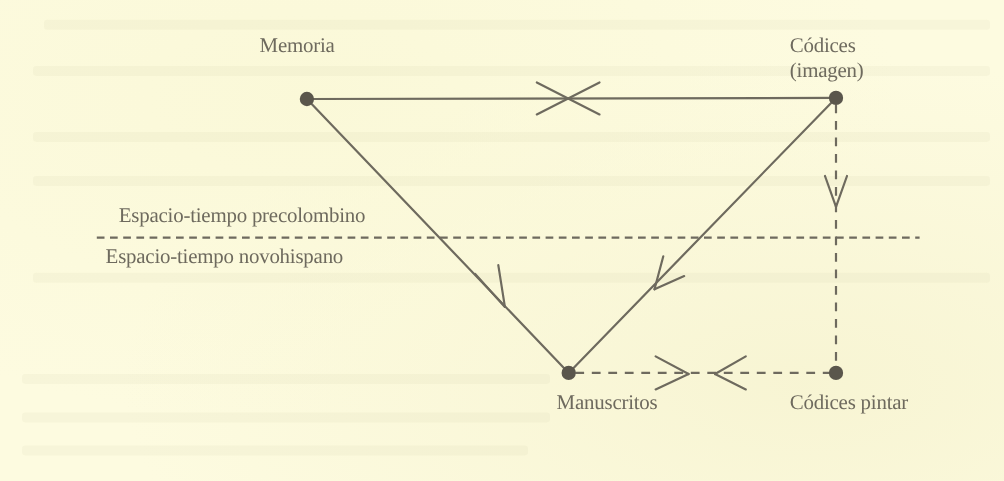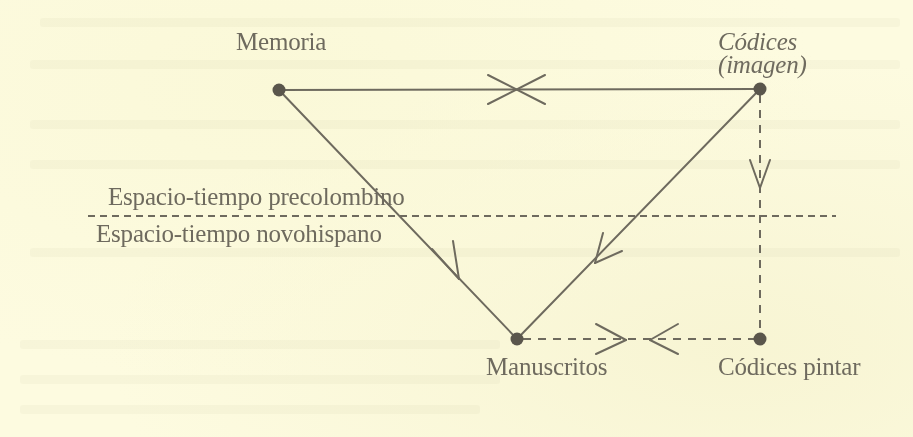--- a/index.html
+++ b/index.html
@@ -30,21 +30,21 @@
       background: rgba(200, 196, 160, 0.10);
     }
     svg.diagram {
       position: absolute;
       left: 0; top: 0;
     }
     .label {
       position: absolute;
       color: #6e6a5e;
       font-family: "Liberation Serif", "DejaVu Serif", serif;
-      font-size: 25px;
+      font-size: 19px;
       line-height: 23px;
       white-space: nowrap;
       letter-spacing: -0.2px;
     }
   </style>
 </head>
 <body>
 
 <div class="paper">
   <div class="ghost-line" style="left:40px; top:18px; width:860px;"></div>
@@ -112,27 +112,27 @@
     <circle cx="760" cy="89" r="6.5"></circle>
     <circle cx="517" cy="339" r="6.5"></circle>
     <circle cx="760" cy="339" r="6.5"></circle>
   </g>
 </svg>
 
 <div class="label" style="left:236px; top:30px;">
   <div>Memoria</div>
 </div>
 
-<div class="label" style="left:718px; top:30px;font-style:italic;">
+<div class="label" style="left:718px; top:30px;">
   <div>Códices</div>
   <div>(imagen)</div>
 </div>
 
 <div class="label" style="left:108px; top:185px;">Espacio-tiempo precolombino</div>
 <div class="label" style="left:96px; top:222px;">Espacio-tiempo novohispano</div>
 
-<div class="label" style="left:486px; top:355px;">
+<div class="label" style="left:506px; top:355px;">
   <div>Manuscritos</div>
 </div>
 
 <div class="label" style="left:718px; top:355px;">
   <div>Códices pintar</div>
 </div>
 
 </body></html>

